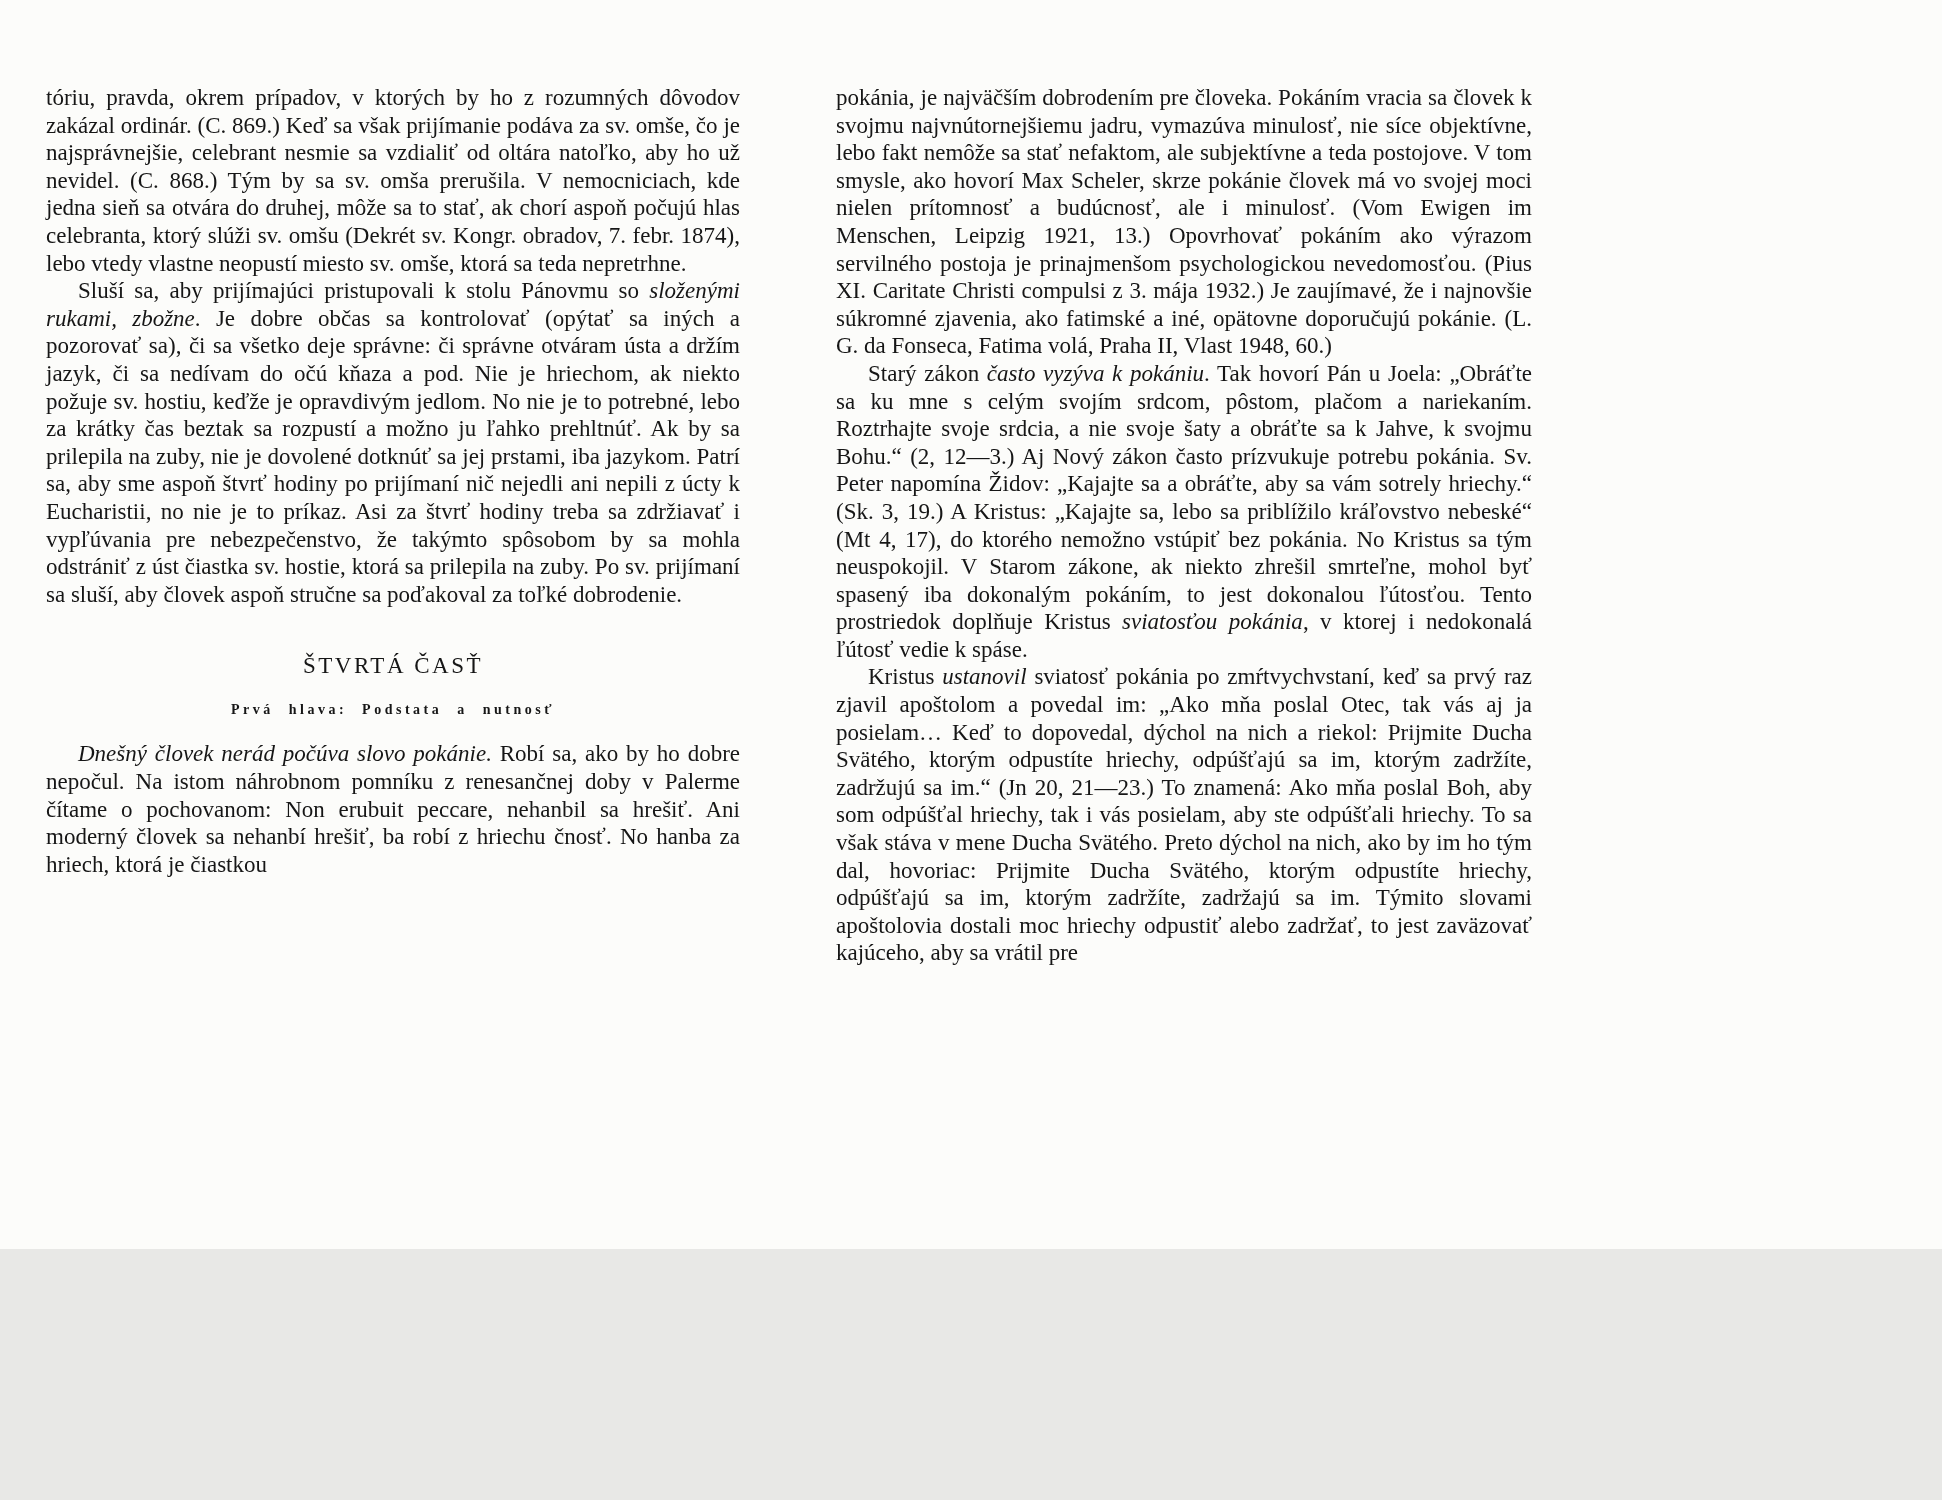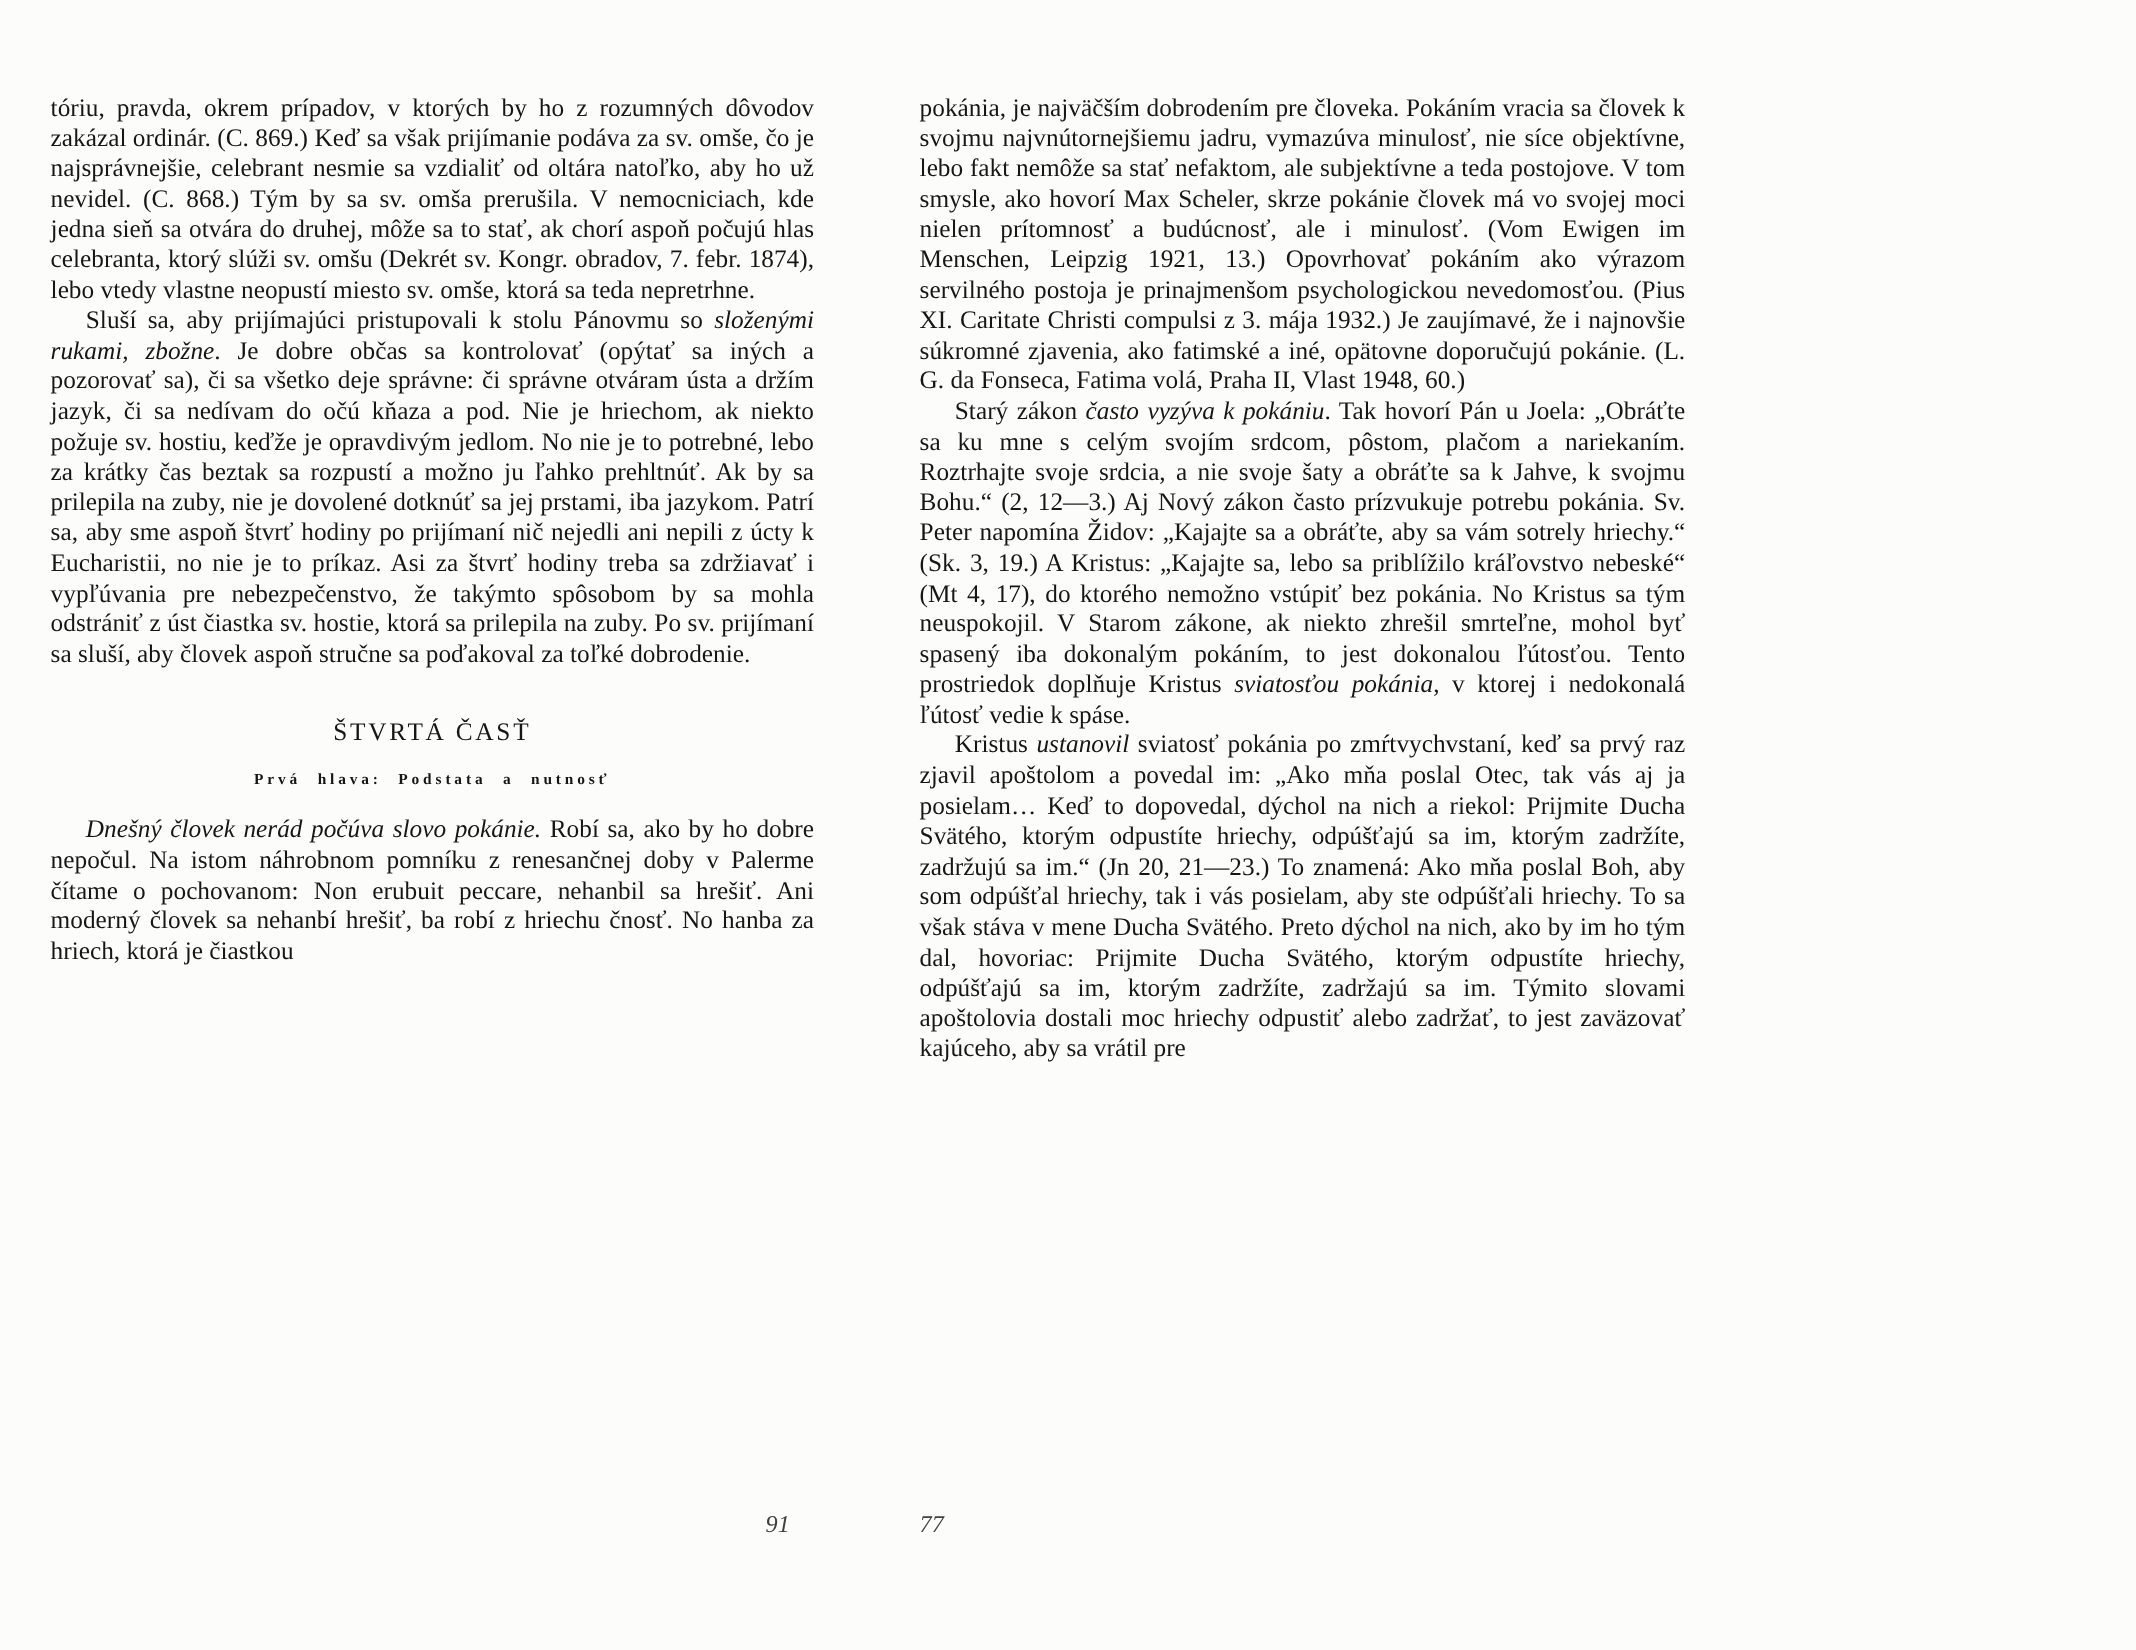--- a/index.html
+++ b/index.html
@@ -1,20 +1,20 @@
 <!DOCTYPE html>
 <html><head>
 <meta charset="utf-8">
 <style>
   * { box-sizing: border-box; }
   html, body { margin: 0; padding: 0; background: #e8e8e6; }
   .spread {
     position: relative;
     width: 1942px;
-    height: 1500px;
+    height: 1249px;
     background: #fcfcfa;
     font-family: "Liberation Serif", "DejaVu Serif", serif;
     font-size: 23px;
     line-height: 27.6px;
     color: #161616;
     overflow: hidden;
   }
   .col {
     position: absolute;
     top: 84px;

